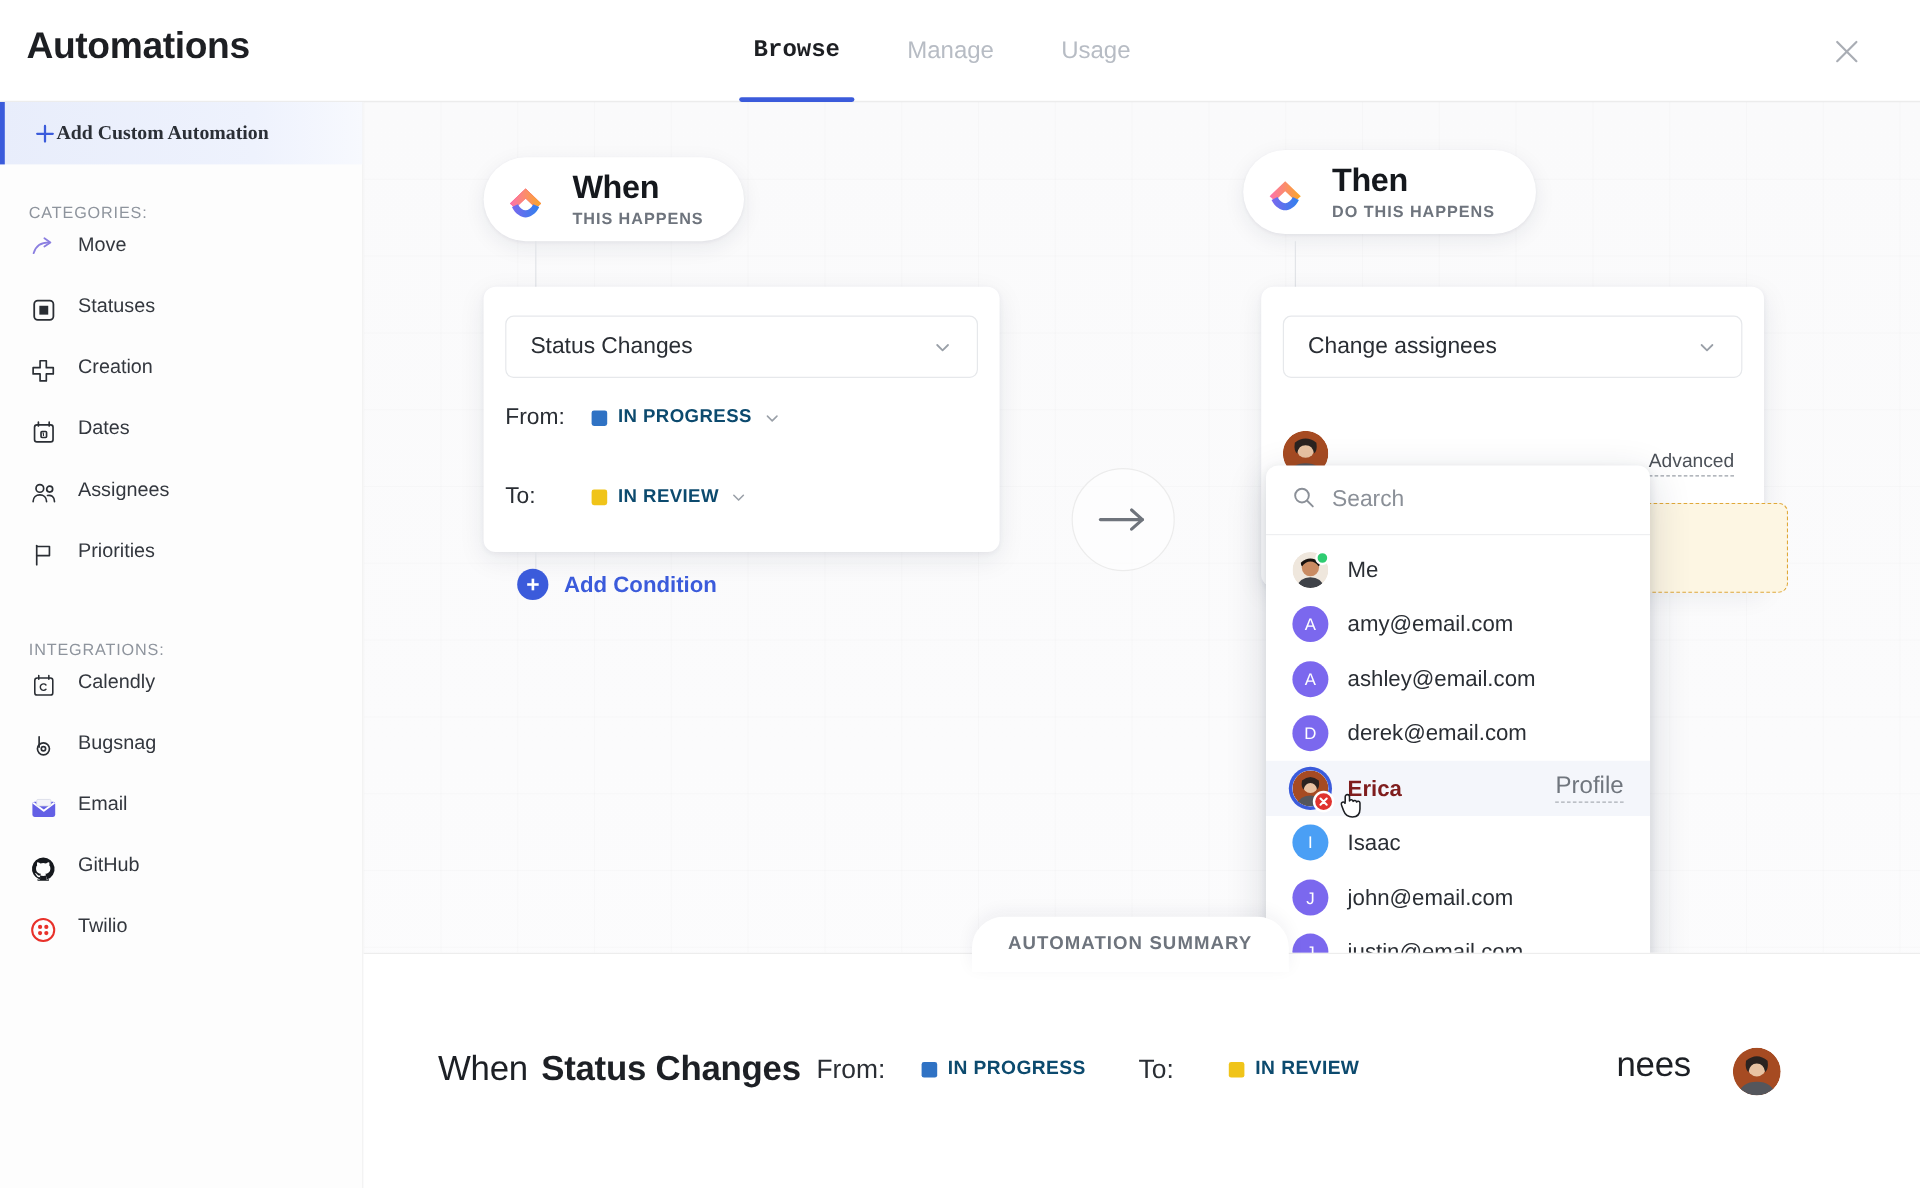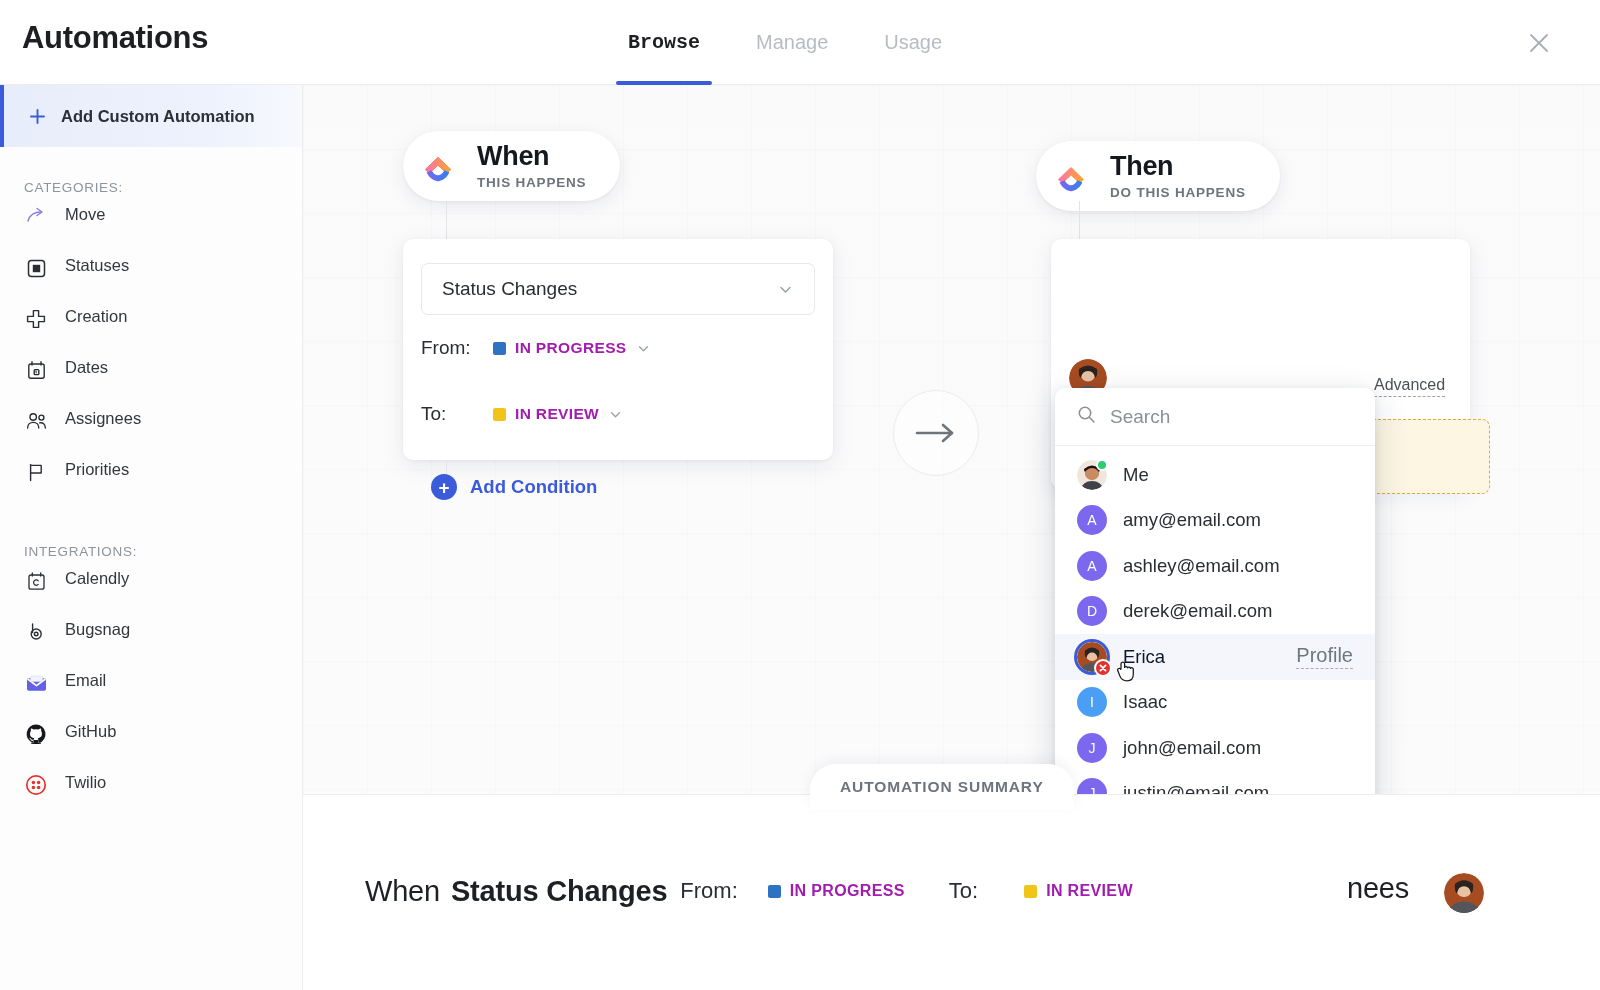--- a/index.html
+++ b/index.html
@@ -42,24 +42,24 @@
     display: flex; align-items: center; justify-content: center;
   }
   .close-btn svg { stroke: #a9adb4; }
 
   
   .sidebar {
     position: absolute; top: 85px; left: 0; width: 303px; height: 905px;
     background: #fdfdfd; border-right: 1px solid #ededed;
   }
   .add-custom {
-    position: relative; height: 62px; display: flex; align-items: center;
-    gap: 14px; padding-left: 28px; cursor: pointer;
+    position: relative; height: 52px; display: flex; align-items: center;
+    padding-left: 28px; cursor: pointer;
     background: linear-gradient(90deg,#e8edfb 0%, #eef2fd 70%, #f7f9fe 100%);
-    font-size: 16.5px; font-weight: 700; color: #2b2f36;
+    font-size: 16.5px; font-weight: 700; color: #2b2f36; font-family: Liberation Serif, serif;
   }
   .add-custom::before {
     content: ""; position: absolute; left: 0; top: 0; bottom: 0; width: 4px;
     background: #3b5bdb;
   }
   .plus-ic { color: #3b5bdb; font-size: 21px; line-height: 1; font-weight: 400;
              display:flex; align-items:center; }
   .section-label {
     padding: 33px 0 10px 24px; font-size: 13.5px; letter-spacing: 0.7px;
     color: #8e949d; font-weight: 400;
@@ -107,21 +107,21 @@
     border-radius: 7px; display: flex; align-items: center; justify-content: space-between;
     padding: 0 20px; font-size: 19px; color: #2a2e34; cursor: pointer; background:#fff;
   }
   .chev { color: #9aa0a8; display:flex; }
   .row {
     display: flex; align-items: center; padding: 0 0 0 18px; height: 66px;
   }
   .row-label { font-size: 19px; color: #2a2e34; width: 72px; }
   .status-chip { display: flex; align-items: center; gap: 9px; cursor: pointer; }
   .sq { width: 13px; height: 13px; border-radius: 2px; display:inline-block;}
-  .status-name { font-size: 15.5px; font-weight: 700; letter-spacing: 0.35px; color: #a21caf; }
+  .status-name { font-size: 15.5px; font-weight: 700; letter-spacing: 0.35px; color: #0c4a6e; }
   .add-condition {
     position: absolute; display: flex; align-items: center; gap: 13px;
     font-size: 18.5px; font-weight: 700; color: #3b5bdb; cursor: pointer;
   }
   .ac-plus {
     width: 26px; height: 26px; border-radius: 50%; background: #3b5bdb; color: #fff;
     display: flex; align-items: center; justify-content: center; font-size: 19px;
     font-weight: 700; line-height: 1;
   }
 
@@ -157,21 +157,21 @@
     font-family: "Liberation Sans", sans-serif; background: transparent;
   }
   .dd-search input::placeholder { color: #8b9098; }
   .dd-list { padding: 6px 0 0 0; }
   .dd-item {
     height: 45.5px; display: flex; align-items: center; gap: 16px;
     padding: 0 22px; cursor: pointer; position: relative;
   }
   .dd-item.selected { background: #f4f6fb; }
   .dd-label { font-size: 18.5px; color: #2a2e34; }
-  .dd-item.selected .dd-label { color:#0f172a; font-weight: 400; }
+  .dd-item.selected .dd-label { color:#7f1d1d; font-weight: 700; }
   .dd-profile {
     position: absolute; right: 22px; font-size: 20px; color: #70767e;
     border-bottom: 1px dashed #a9aeb5; padding-bottom: 1px;
   }
   .initial-av {
     width: 30px; height: 30px; border-radius: 50%; flex: 0 0 30px;
     display: flex; align-items: center; justify-content: center;
     color: #fff; font-size: 14px; font-weight: 400;
   }
   .av-wrap { position: relative; width: 30px; height: 30px; flex: 0 0 30px; }
@@ -447,21 +447,21 @@
       <span>Add Condition</span>
     </div>
 
     <div class="arrow-node" style="left:590px; top:305px;">
       <svg width="46" height="26" viewBox="0 0 46 26" fill="none" stroke="#6f747c" stroke-width="2.6" stroke-linecap="round" stroke-linejoin="round">
         <path d="M4 13 H39"></path>
           <path d="M30 5 L39 13 L30 21"></path>
       </svg>
     </div>
 
-    <div class="pill" style="left:733px; top:56px;justify-content:center;">
+    <div class="pill" style="left:733px; top:40px;justify-content:center;">
       <span class="pill-logo">
         <svg width="50" height="50" viewBox="0 0 50 50">
           <circle cx="25" cy="25" r="24" fill="#ffffff"></circle>
           <path d="M12 28.5 L25 16 L38 28.5 L33.6 32.6 L25 24.4 L16.4 32.6 z" fill="url(#g3)"></path>
           <defs>
             <linearGradient id="g3" x1="0" y1="0" x2="1" y2="0">
               <stop offset="0" stop-color="#fd71af"></stop>
                 <stop offset="1" stop-color="#f9a826"></stop>
             </linearGradient>
             <linearGradient id="g4" x1="0" y1="0" x2="1" y2="0">
@@ -473,20 +473,28 @@
         </svg>
       </span>
       <span class="pill-text">
         <div class="t1">Then</div>
         <div class="t2">DO THIS HAPPENS</div>
       </span>
     </div>
     <div class="connector" style="left:776px; top:116px; height:40px;"></div>
 
     <div class="card" style="left:748px; top:154px; width:419px; height:250px;">
+      <div class="select">
+        <span>Change assignees</span>
+        <span class="chev">
+          <svg width="17" height="17" viewBox="0 0 17 17" fill="none" stroke="currentColor" stroke-width="1.5" stroke-linecap="round" stroke-linejoin="round">
+              <path d="M4 6.5 L8.5 11 L13 6.5"></path>
+            </svg>
+        </span>
+      </div>
       <div style="position:absolute; left:18px; top:120px;">
         <svg class="avatar" width="38" height="38" viewBox="0 0 38 38">
           <defs>
               <clipPath id="cpA">
                 <circle cx="19" cy="19" r="19"></circle>
               </clipPath>
             </defs>
           <g clip-path="url(#cpA)">
             <rect width="38" height="38" fill="#a64b22"></rect>
             <circle cx="19" cy="15" r="7.5" fill="#e8c3a3"></circle>

